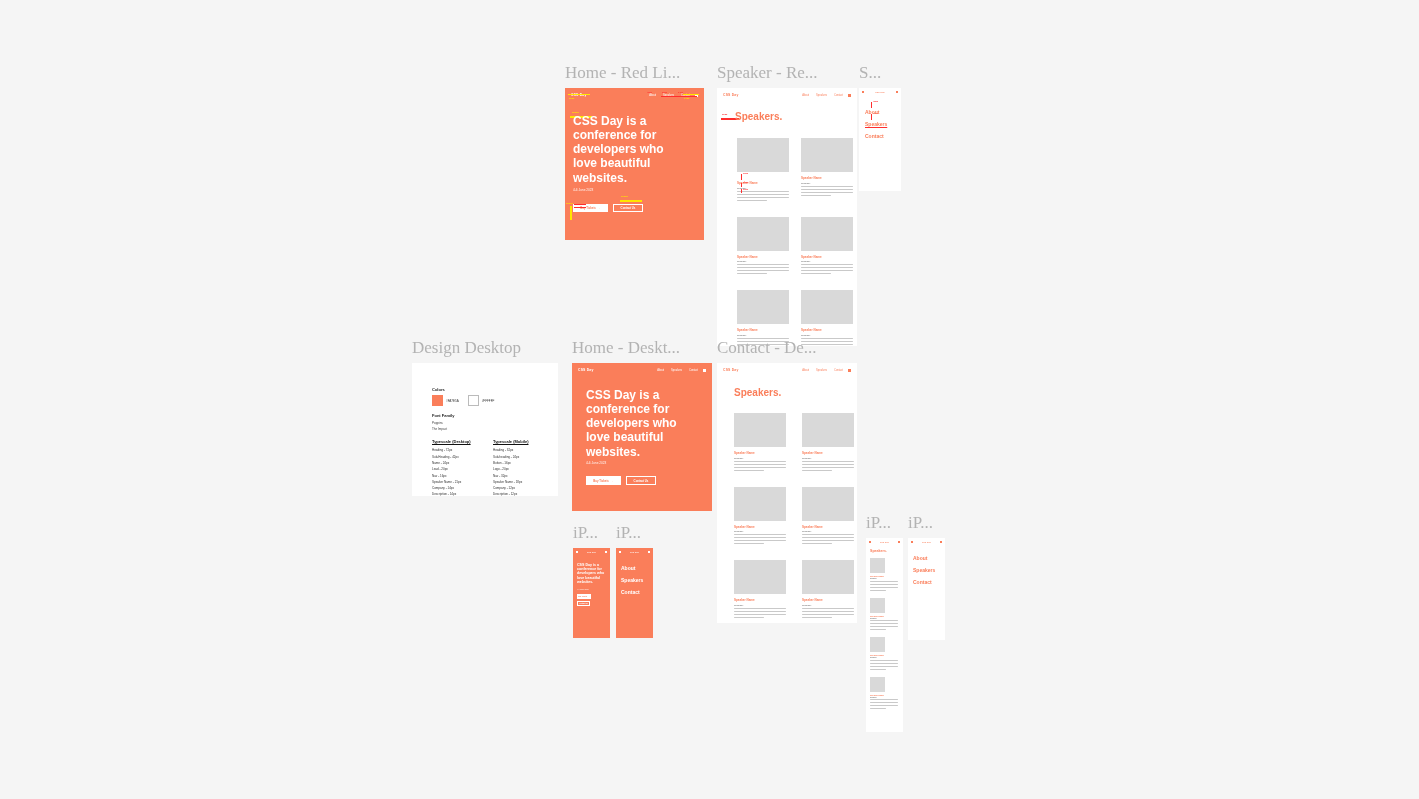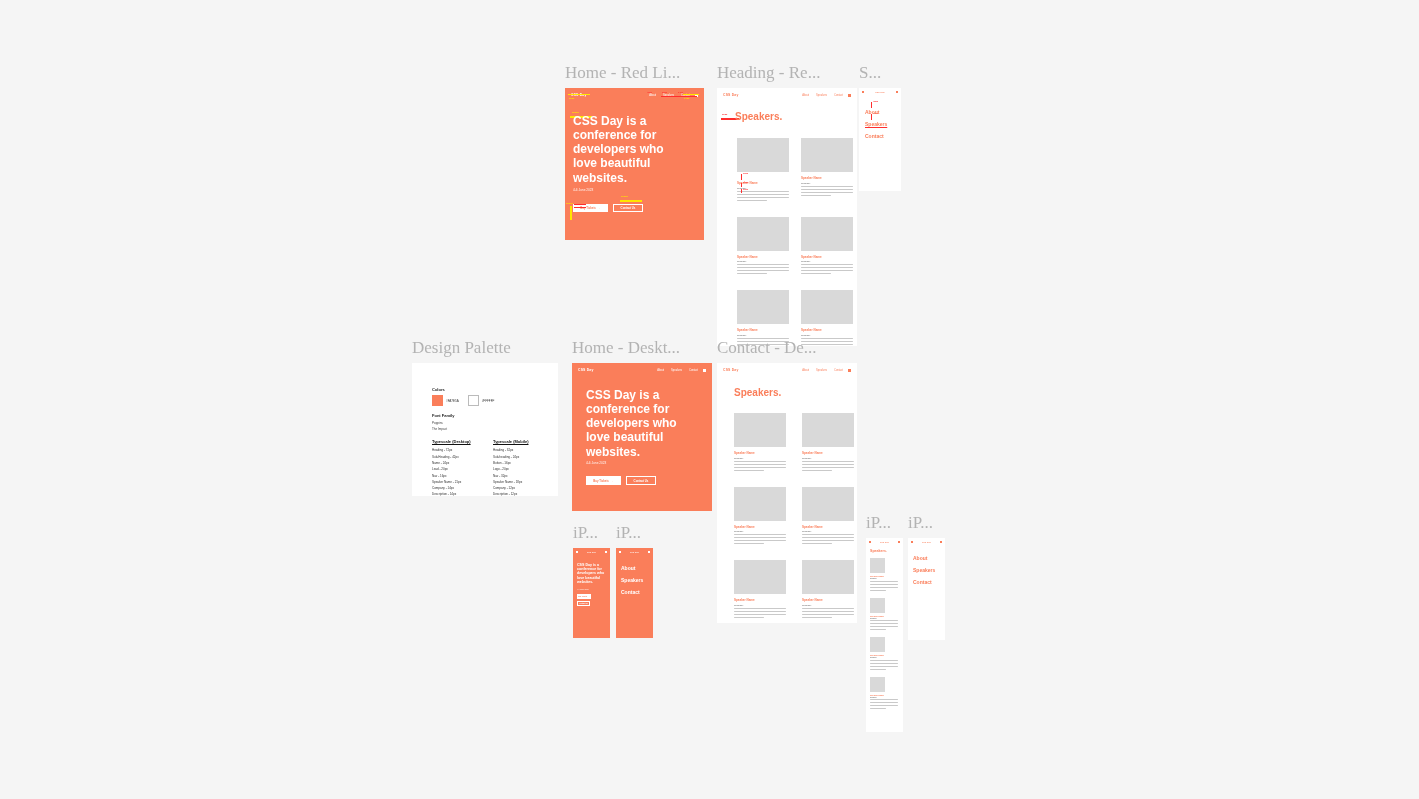--- a/index.html
+++ b/index.html
@@ -112,21 +112,21 @@
         <div class="btn-ghost" style="width:30px;height:8px;font-size:2.8px;font-weight:700;">
           <span>Contact Us</span>
         </div>
       </div>
       <div class="rl" style="left:9px;top:116px;width:12px;height:.8px;"></div>
       <div class="rl" style="left:9px;top:119px;width:12px;height:.8px;"></div>
     </div>
   </div>
 
   <div class="frame-wrap" style="left:717px; top:88px; width:140px; height:258px;">
-    <div class="frame-title">Heading - Re...</div>
+    <div class="frame-title">Speaker - Re...</div>
     <div class="frame" style="width:140px;height:258px;">
       <div class="nav" style="padding:5px 6px;font-size:3.4px;color:#fa7e5a;">
         <span class="logo">CSS Day</span>
         <span class="navlinks" style="font-size:2.6px;">
           <span>About</span>
           <span>Speakers</span>
           <span>Contact</span>
           <span class="burger" style="width:3px;height:3px;margin-left:5px;"></span>
         </span>
       </div>
@@ -212,21 +212,21 @@
       <div class="rl-lab" style="left:14px;top:24px;font-size:2.2px;">48px</div>
       <div style="position:absolute;left:6px;top:18px;color:#fa7e5a;font-weight:700;font-size:5px;line-height:12px;">
         <div>About</div>
         <div class="ul">Speakers</div>
         <div>Contact</div>
       </div>
     </div>
   </div>
 
   <div class="frame-wrap" style="left:412px; top:363px; width:146px; height:133px;">
-    <div class="frame-title">Design Palette</div>
+    <div class="frame-title">Design Desktop</div>
     <div class="frame dp" style="width:146px;height:133px;padding:24px 20px;">
       <h4>Colors</h4>
       <div class="sw-row">
         <div style="display:flex;align-items:center;gap:3px;">
           <div class="sw" style="background:#fa7e5a;"></div>
           <div class="sw-lab">#FA7E5A</div>
         </div>
         <div style="display:flex;align-items:center;gap:3px;">
           <div class="sw" style="background:#fff;border:.5px solid #bbb;"></div>
           <div class="sw-lab">#FFFFFF</div>

